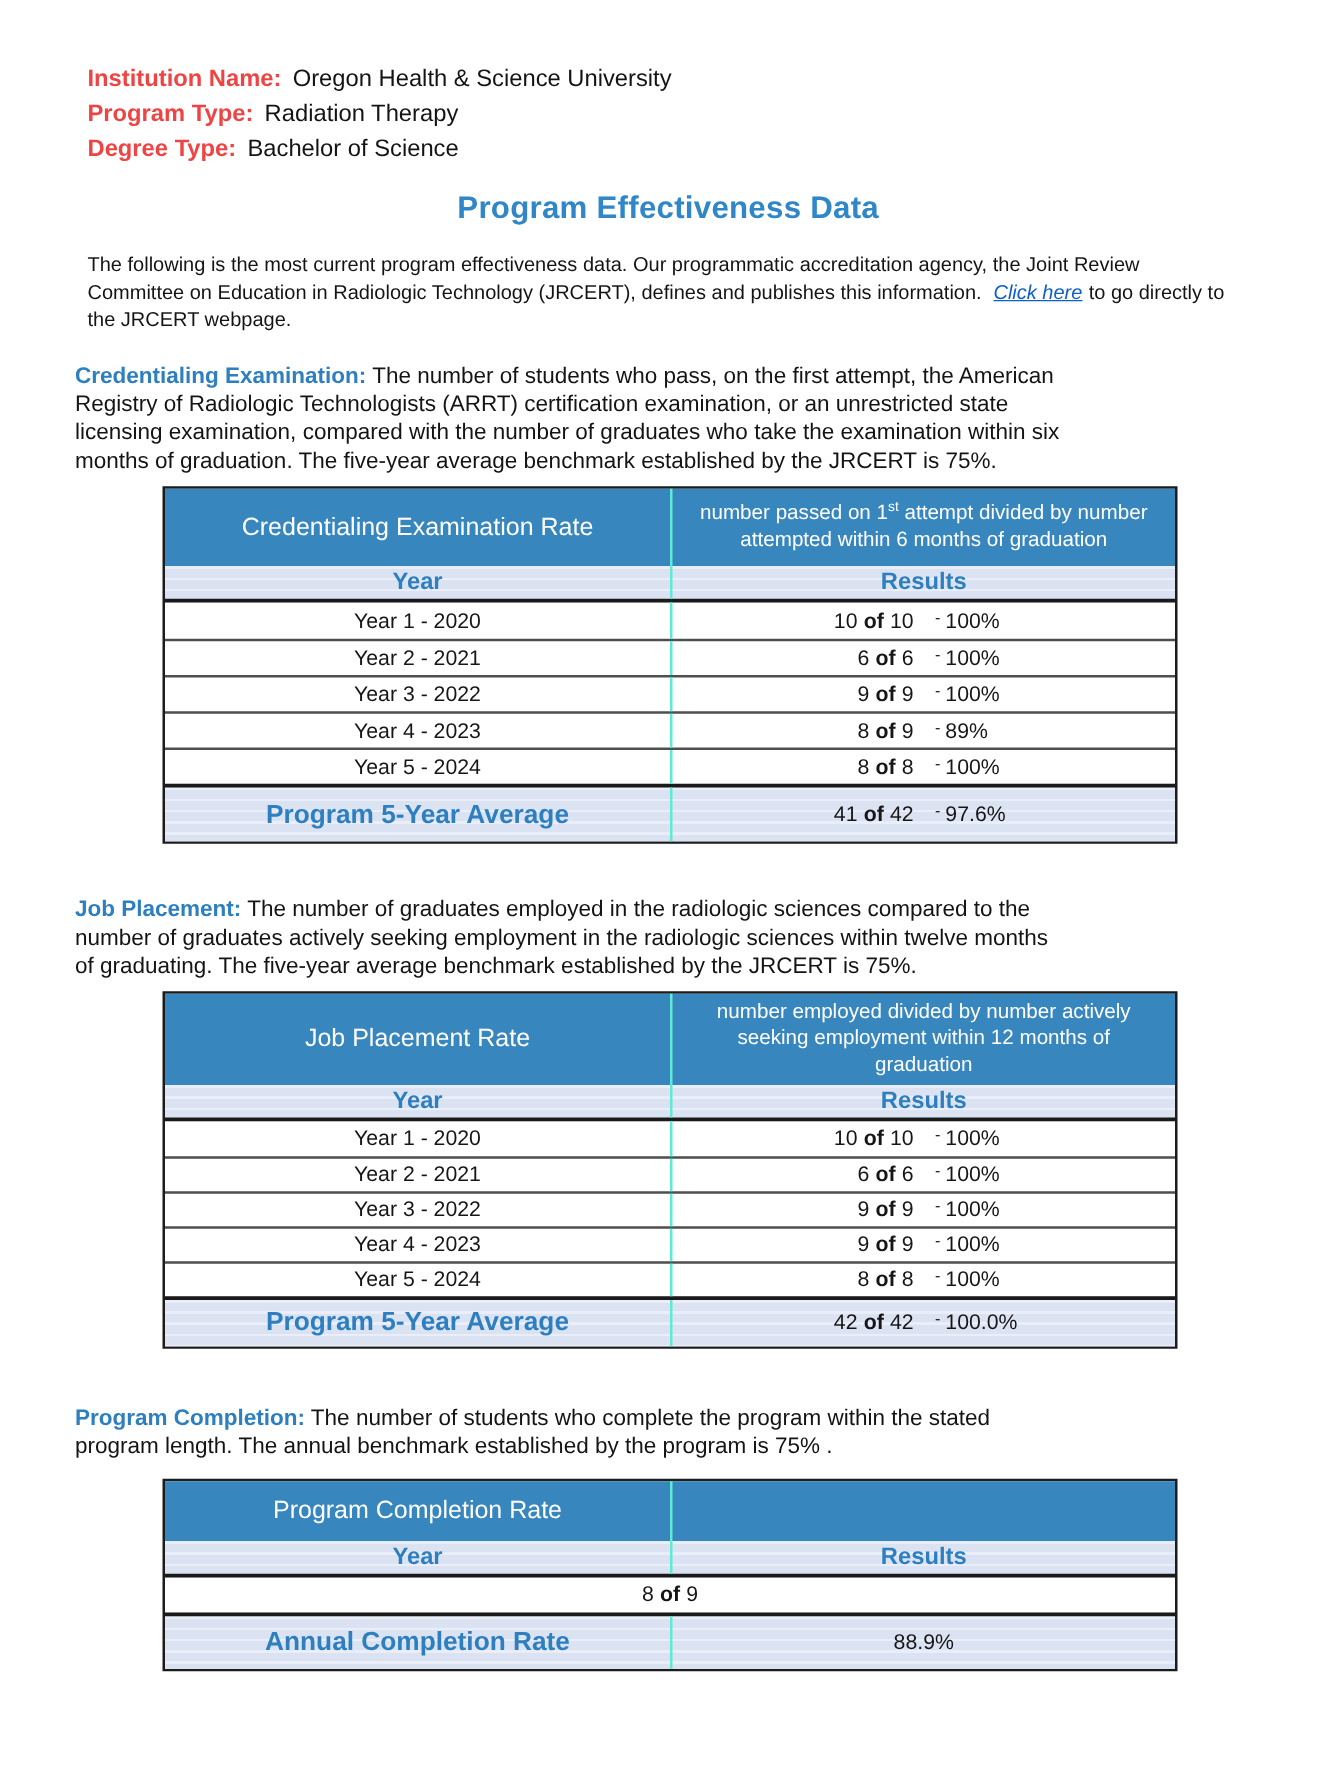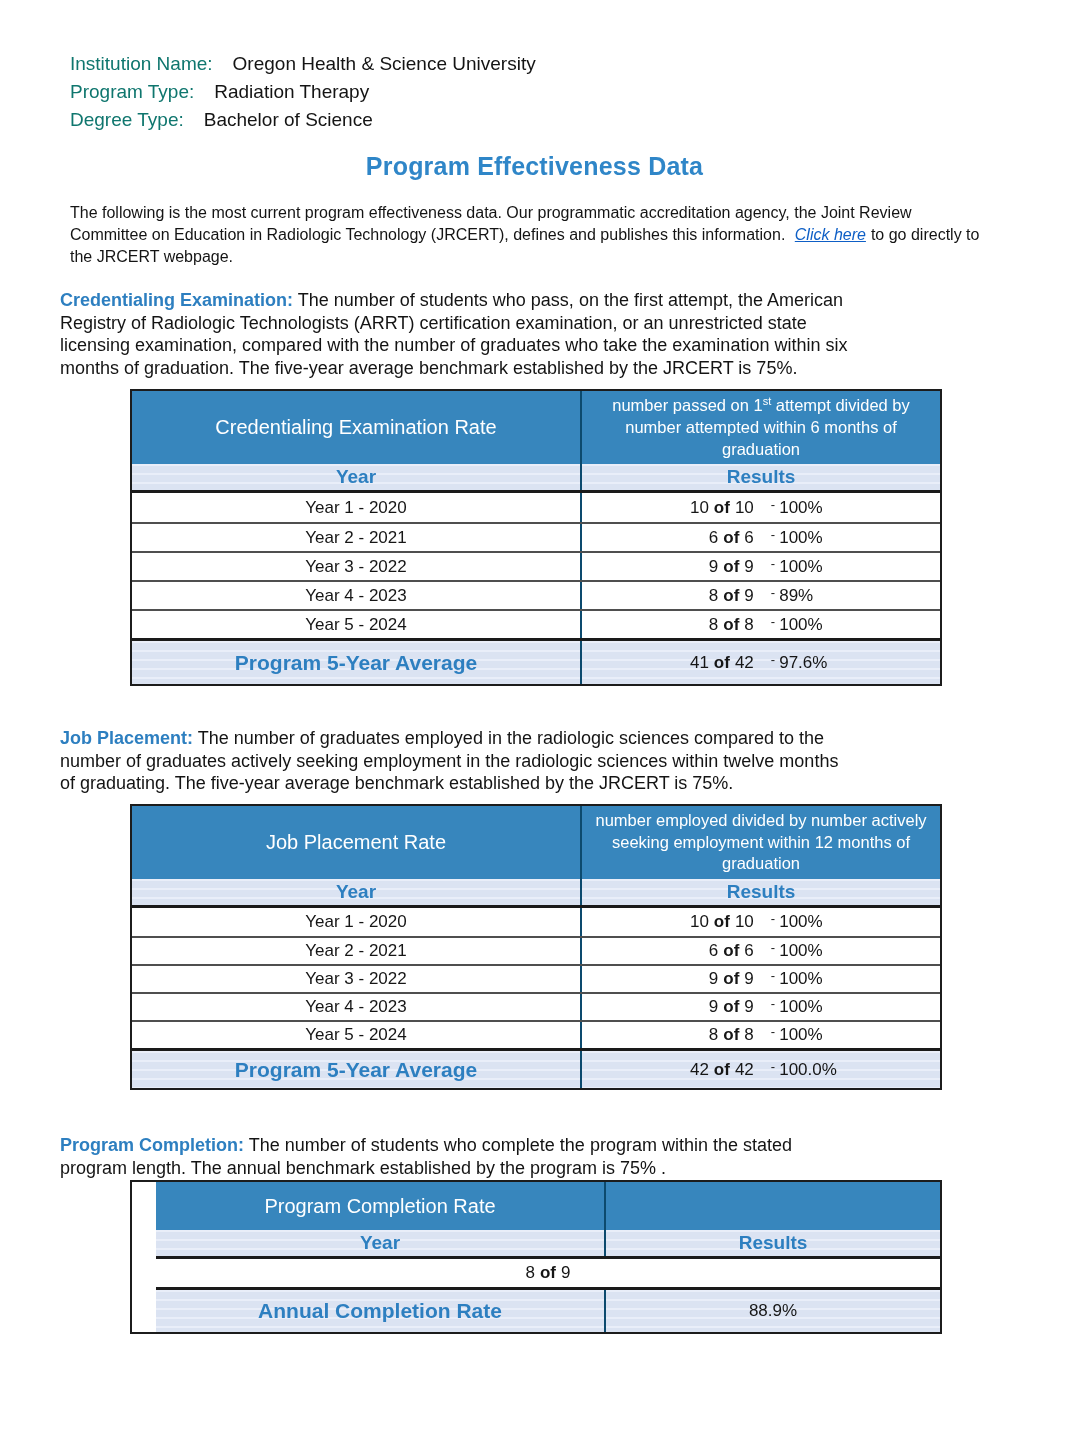--- a/index.html
+++ b/index.html
@@ -6,21 +6,21 @@
   html, body { background: #ffffff; }
   body {
     width: 1069px; height: 1429px; overflow: hidden;
     font-family: "Liberation Sans", sans-serif;
     color: #1b1b1b;
     position: relative;
   }
   
   .header-block { padding: 50px 0 0 70px; }
   .header-line { font-size: 19px; line-height: 28px; }
-  .h-label { color: #0f766e; font-weight: normal; margin-right: 20px; }
+  .h-label { color: #ef4444; font-weight: bold; margin-right: 9px; }
   .h-value { color: #141414; }
 
   .page-title {
     text-align: center; color: #2f86c8; font-weight: bold;
     font-size: 25px; margin-top: 18px; letter-spacing: 0.2px;
   }
 
   
   .intro {
     margin: 21px 0 0 70px; width: 920px;
@@ -36,24 +36,24 @@
   .section-lead { color: #2d7fc0; font-weight: bold; }
 
   
   .rate-table {
     width: 812px; margin-left: 130px;
     border: 2px solid #1c1c1c;
     background: #fff;
   }
   .tbl-1 { margin-top: 10px; }
   .tbl-2 { margin-top: 9px; }
-  .tbl-3 { margin-top: 1px; padding-left: 24px; }
+  .tbl-3 { margin-top: 15px; }
   .t-row { display: flex; width: 100%; }
   .cell { display: flex; align-items: center; justify-content: center; }
-  .c1 { width: 450px; border-right: 2px solid #0c4a6e; }
+  .c1 { width: 406px; border-right: 2px solid #5eead4; }
   .c2 { flex: 1; }
 
   .t-head { background: #3786bd; color: #ffffff; }
   .tbl-1 .t-head { min-height: 62px; }
   .tbl-2 .t-head { min-height: 55px; }
   .tbl-3 .t-head { min-height: 48px; }
   .t-head .c1 { font-size: 20px; text-align: center; padding: 4px 10px; }
   .t-head .c2 { font-size: 16.5px; line-height: 1.32; text-align: center; padding: 4px 12px; }
   sup.fsup { font-size: 11px; line-height: 0; }
 

